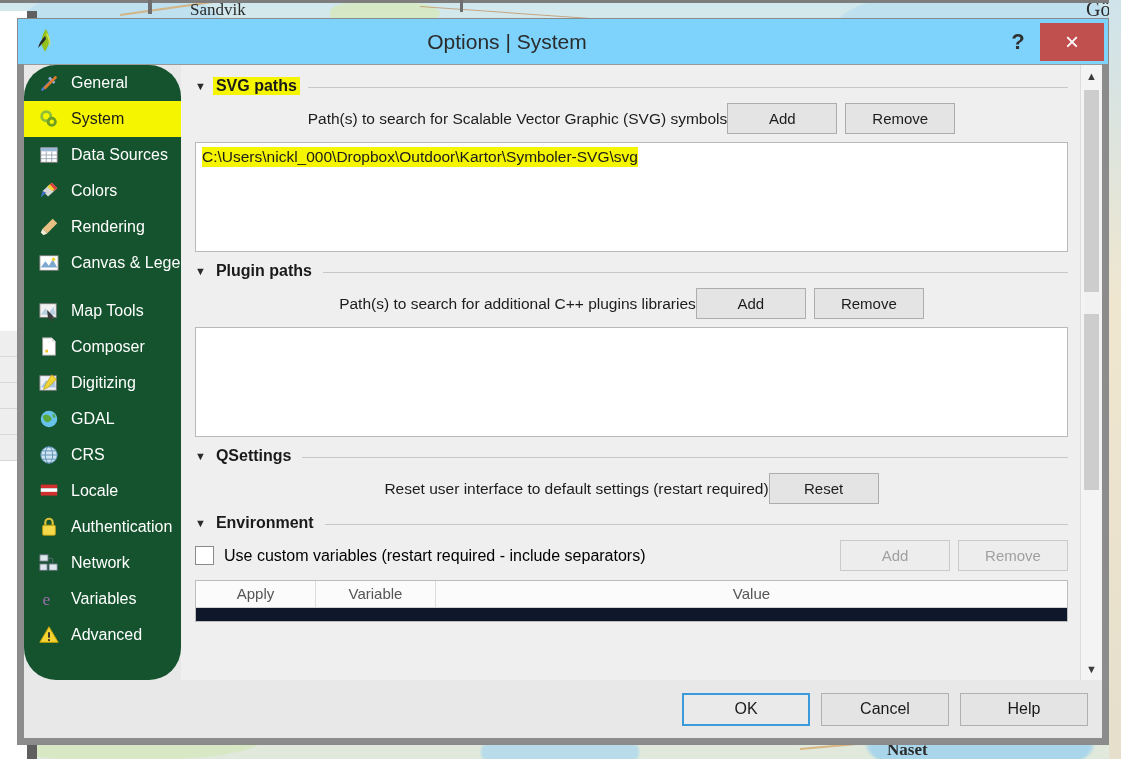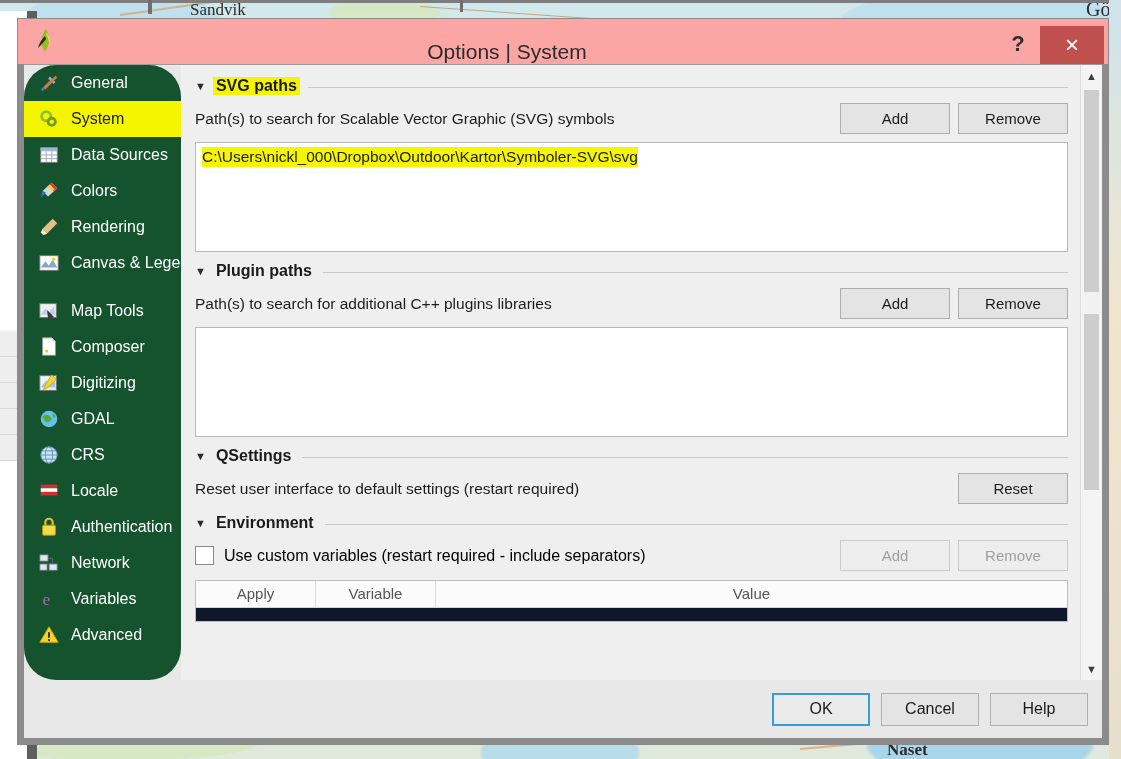--- a/index.html
+++ b/index.html
@@ -78,22 +78,22 @@
   #dialog {
     position: absolute;
     left: 17px; top: 18px;
     width: 1092px; height: 727px;
     background: #8c8c8c;
     border: 1px solid #8a8a8a;
     display: flex; flex-direction: column;
   }
   #titlebar {
     height: 45px; position: relative;
-    background: #fca5a5;
-    display: flex; align-items: flex-end;
+    background: #7dd3fc;
+    display: flex; align-items: center;
     flex: 0 0 45px;
   }
   #app-icon {
     position: absolute; left: 14px; top: 8px;
     width: 28px; height: 28px;
   }
   #title-text {
     flex: 1; text-align: center;
     font-size: 21px; color: #2b2b2b;
     font-family: "Liberation Sans", sans-serif;
@@ -189,21 +189,21 @@
   }
   .group-header.highlighted .hl {
     background: #f5f500;
   }
   .group-header .rule {
     flex: 1; height: 1px; background: #c8c8c8; margin-left: 8px;
     position: relative; top: 1px;
   }
   .row {
     display: flex; align-items: center;
-    justify-content: space-between;
+    justify-content: center;
     margin-bottom: 8px;
   }
   .row .label {
     font-size: 15.5px; color: #1c1c1c;
   }
   .btns { display: flex; gap: 8px; }
   .qbtn {
     min-width: 110px; height: 31px;
     background: #e4e4e4;
     border: 1px solid #adadad;
@@ -298,21 +298,21 @@
   
   #footer {
     height: 58px; flex: 0 0 58px;
     background: #e8e8e8;
     margin: 0 6px 6px 6px;
     display: flex; align-items: center; justify-content: flex-end;
     padding-right: 14px; gap: 11px;
     border-top: none;
   }
   .fbtn {
-    width: 98px; height: 33px;
+    width: 128px; height: 33px;
     background: #e4e4e4;
     border: 1px solid #b0b0b0;
     font-size: 16px; color: #1a1a1a;
     cursor: pointer;
     font-family: "Liberation Sans", sans-serif;
   }
   .fbtn.default {
     border: 2px solid #3b9ad9;
     background: #eaeaea;
   }

